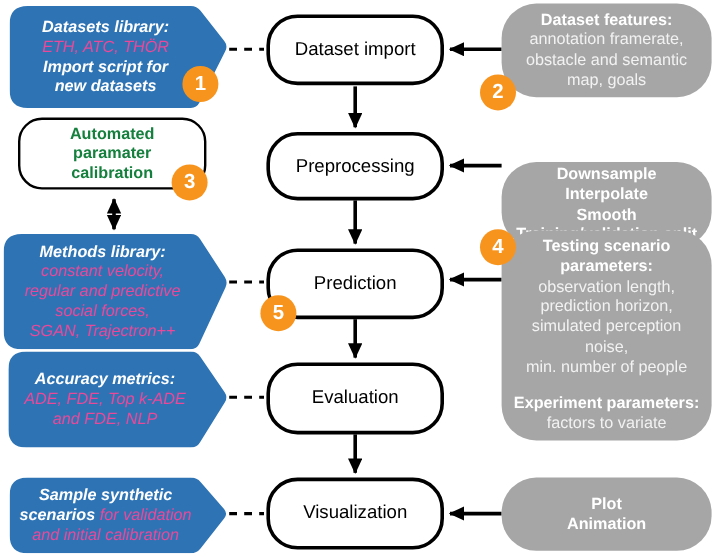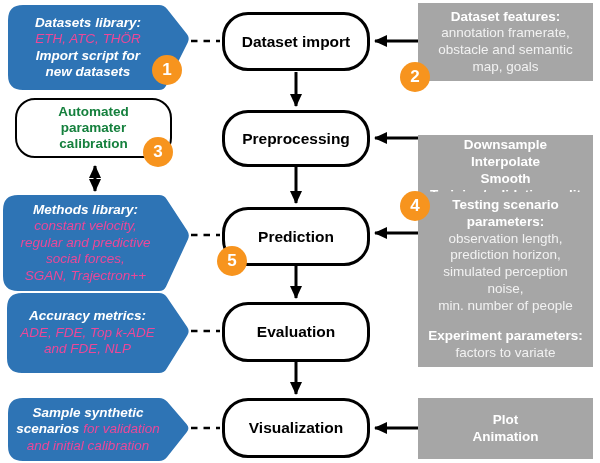--- a/index.html
+++ b/index.html
@@ -9,21 +9,21 @@
   }
   
   #connectors{position:absolute;left:0;top:0;width:600px;height:463px;}
   .solid{stroke:#000;stroke-width:3;fill:none;}
   .dash{stroke:#000;stroke-width:2.6;fill:none;stroke-dasharray:6.5 6;}
   
   .stage{
     position:absolute;left:222px;width:148px;background:#fff;
     border:3px solid #000;border-radius:26px;box-sizing:border-box;
     display:flex;align-items:center;justify-content:center;
-    font-weight:bold;font-size:15.5px;color:#000;text-align:left;
+    font-weight:normal;font-size:15.5px;color:#000;text-align:left;
   }
   
   .callout{position:absolute;}
   .callout svg{position:absolute;left:0;top:0;}
   .callout path{fill:#2E74B5;}
   .callout .ctext{
     position:absolute;left:0;top:0;right:0;bottom:0;
     padding:2px 28px 2px 6px;box-sizing:border-box;
     display:flex;flex-direction:column;align-items:center;justify-content:center;
     color:#fff;font-size:13.5px;line-height:1.22;text-align:center;font-style:italic;
@@ -36,21 +36,21 @@
     position:absolute;left:15px;top:98px;width:157px;height:60px;
     background:#fff;border:2.5px solid #000;border-radius:20px;box-sizing:border-box;
     display:flex;align-items:center;justify-content:center;
     font-weight:bold;font-size:13.5px;line-height:1.18;color:#15803d;text-align:center;
   }
   
   .gbox{
     position:absolute;left:418px;width:175px;background:#A6A6A6;
     box-sizing:border-box;padding:4px 6px;
     display:flex;flex-direction:column;align-items:center;justify-content:center;
-    color:#fff;font-size:13.5px;line-height:1.24;text-align:center;
+    color:#fff;font-size:13.5px;line-height:1.24;text-align:center;border-radius:29px;
   }
   .gbox .reg{color:#F2F2F2;}
   .gap-top{margin-top:14px;}
   
   .badge{
     position:absolute;width:30px;height:30px;border-radius:50%;
     background:#F7941E;color:#fff;font-weight:bold;font-size:17px;
     display:flex;align-items:center;justify-content:center;z-index:30;
   }
 </style>

